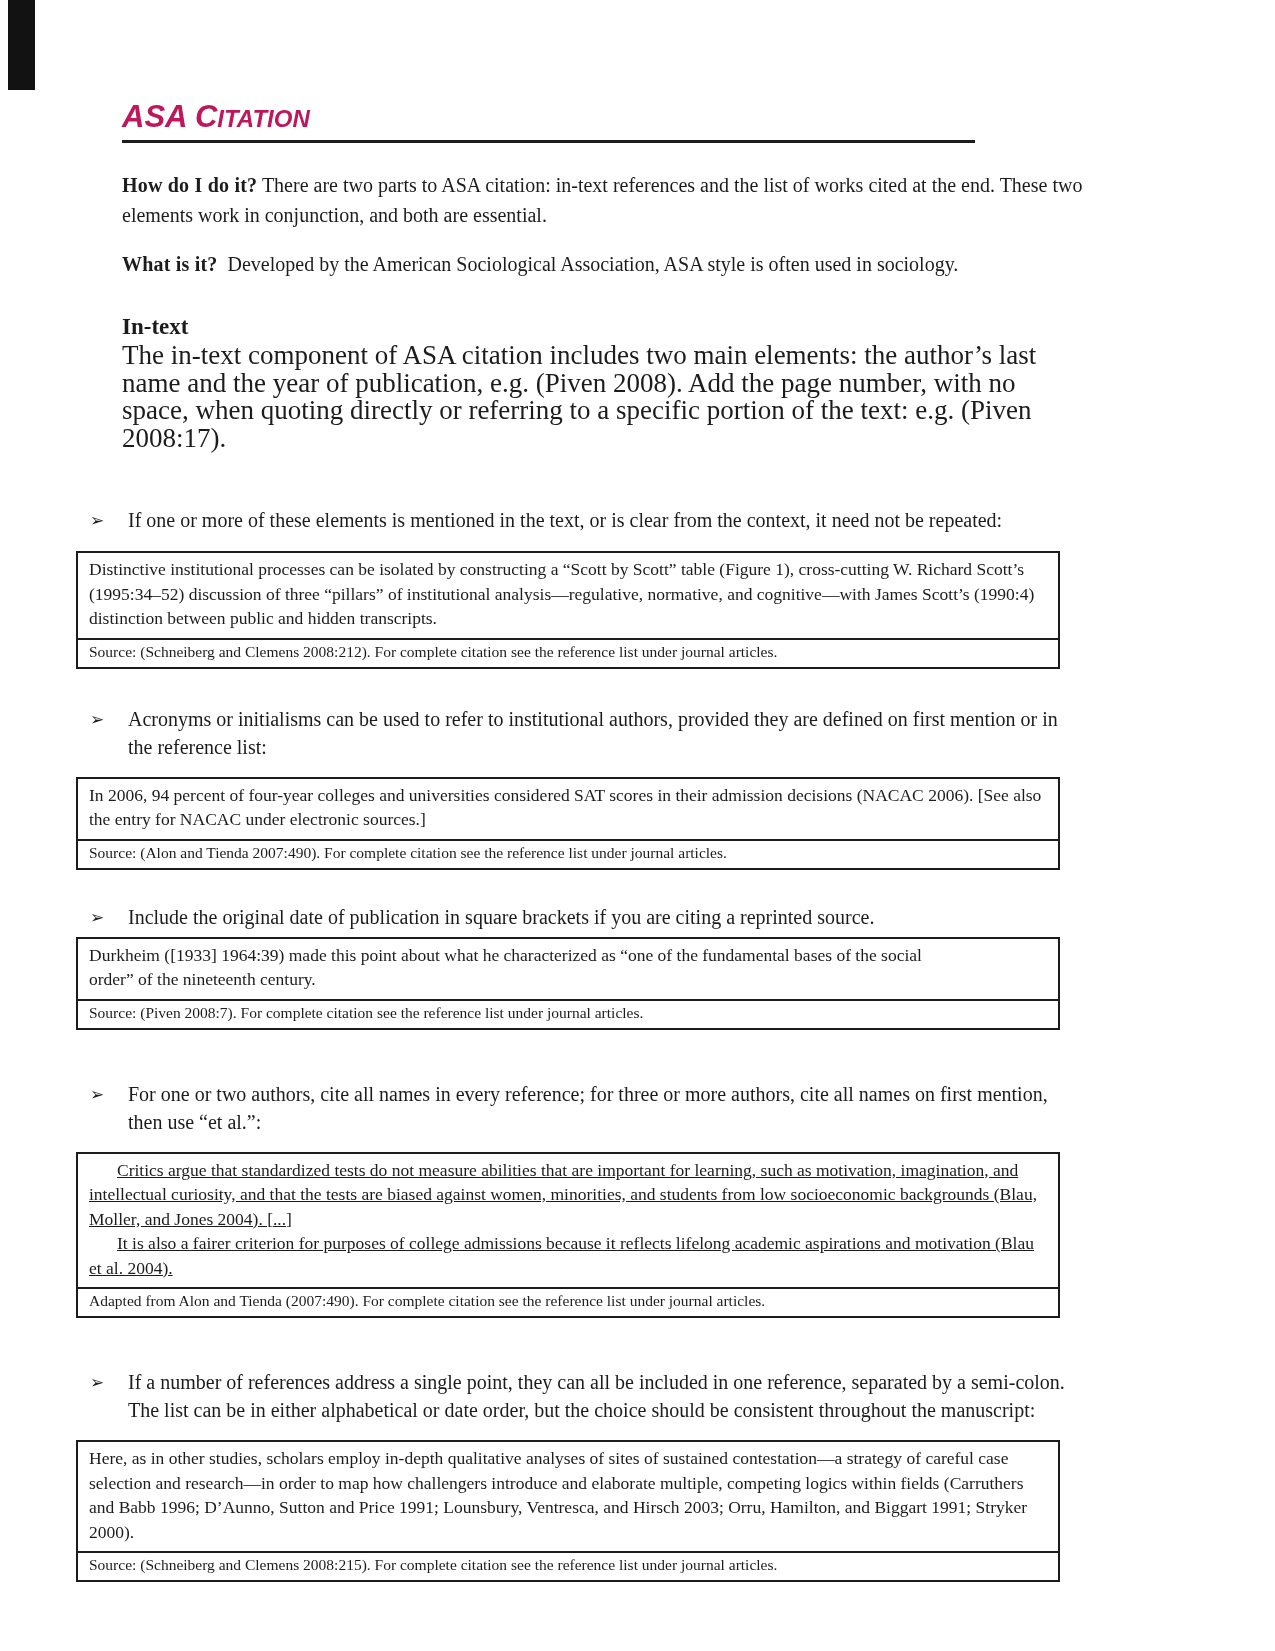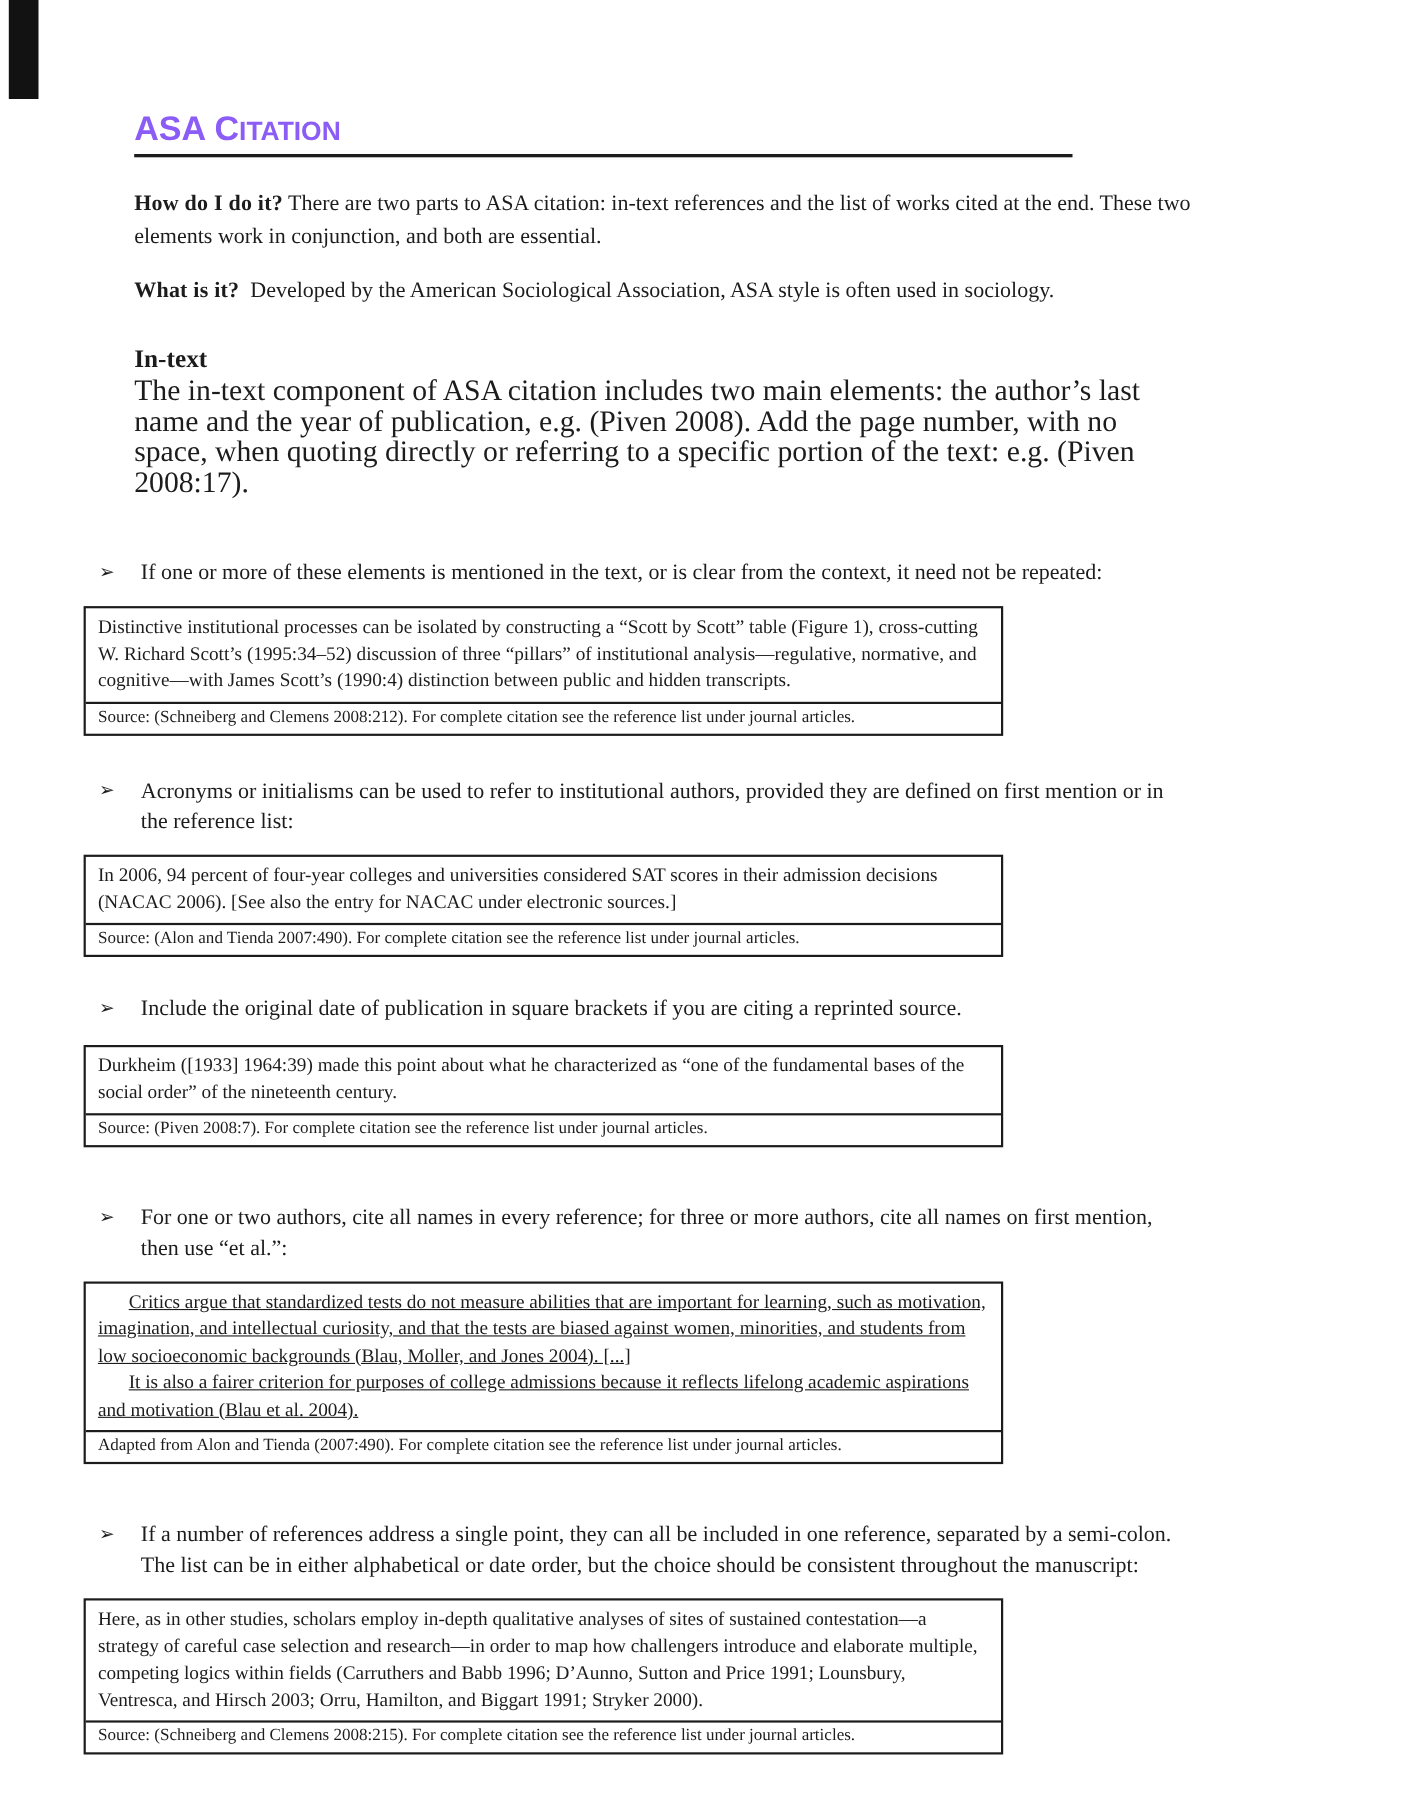--- a/index.html
+++ b/index.html
@@ -13,21 +13,22 @@
     padding:100px 190px 0 122px;
     overflow:hidden;
   }
   .scan-mark { position:absolute; left:8px; top:0; width:27px; height:90px; background:#121212; }
   h1 {
     margin:0;
     font-family:"Liberation Sans", sans-serif;
     font-weight:bold;
     font-size:31px;
     line-height:1.1;
-    color:#8b5cf6;
+    color:#be185d;
+    font-style:italic;
   }
   h1 .title-small { font-size:24px; }
   .title-rule { height:3px; background:#1c1c1c; width:853px; margin:6px 0 27px 0; border:0; }
   p { margin:0; }
   .intro { font-size:20px; line-height:30px; margin-bottom:19px; }
   .intro b { letter-spacing:0.2px; }
   h2 { font-size:23px; font-weight:bold; margin:35px 0 2px 0; }
   .section-body { font-size:27px; line-height:27.5px; }
 
   .bullets { margin-left:-32px; }
@@ -38,26 +39,26 @@
     width:25px; flex:none;
   }
   .b1 { margin-top:54px; }
   .b2 { margin-top:36px; }
   .b3 { margin-top:33px; }
   .b4 { margin-top:50px; }
   .b5 { margin-top:50px; }
 
   .example {
     margin:16px 0 0 -14px;
-    width:836px;
+    width:984px;
     border:2px solid #1c1c1c;
     box-sizing:border-box;
     background:#ffffff;
   }
-  .example.tight { margin-top:18px; }
+  .example.tight { margin-top:5px; }
   .example .quote {
     padding:4px 11px 7px 11px;
     font-size:17.5px;
     line-height:24.5px;
     border-bottom:2px solid #1c1c1c;
   }
   .quote p.indent { text-indent:28px;text-decoration:underline; }
   .quote p.narrow { max-width:880px; }
   .example .source {
     padding:2px 25px 5px 11px;

